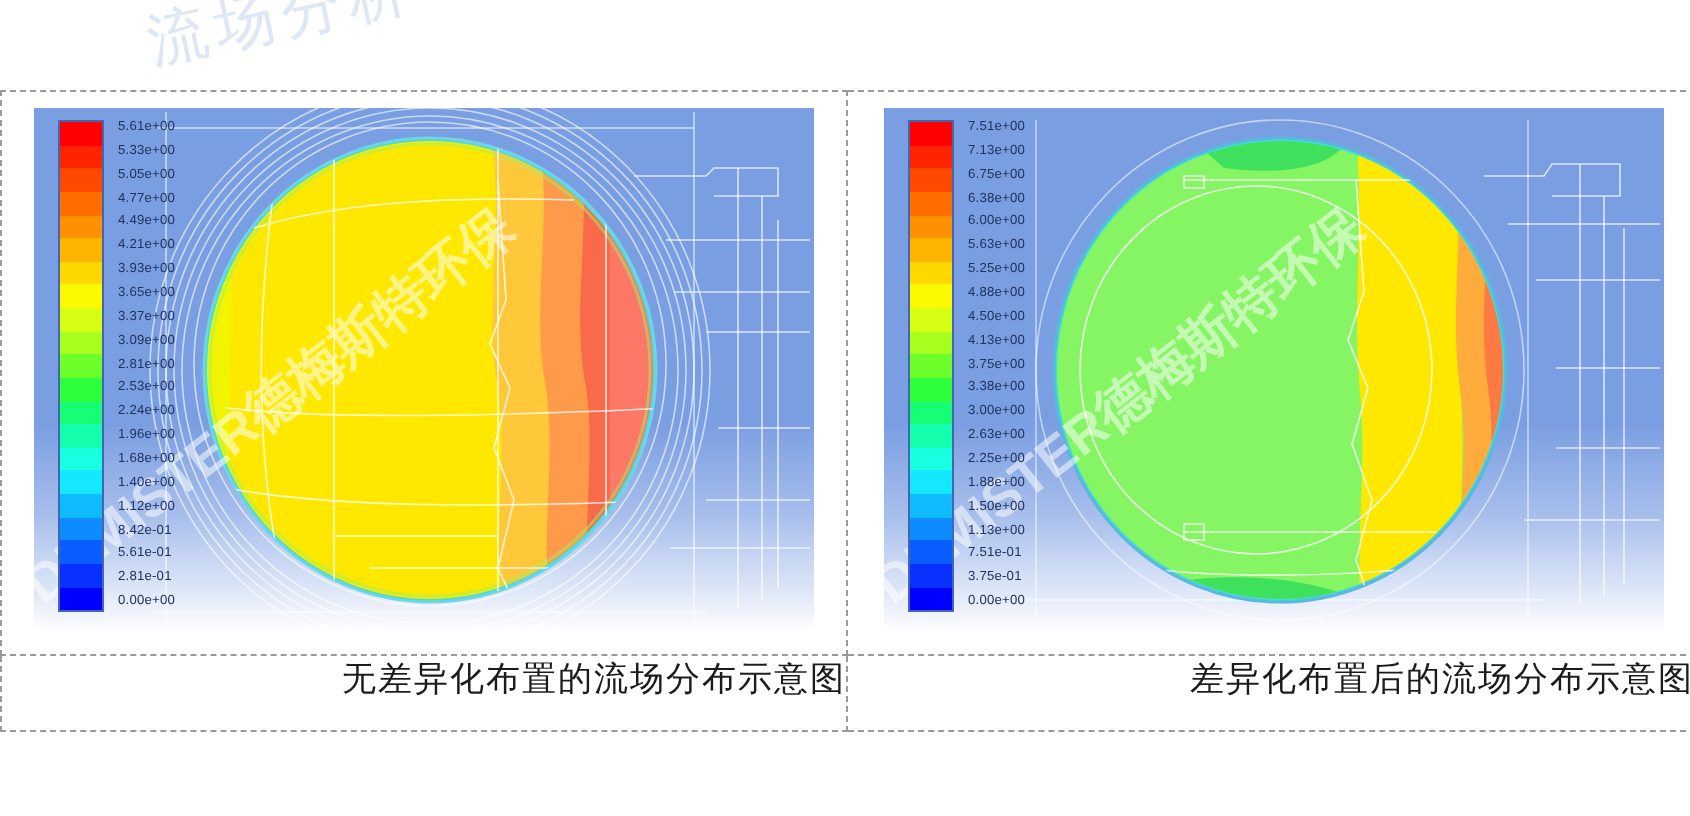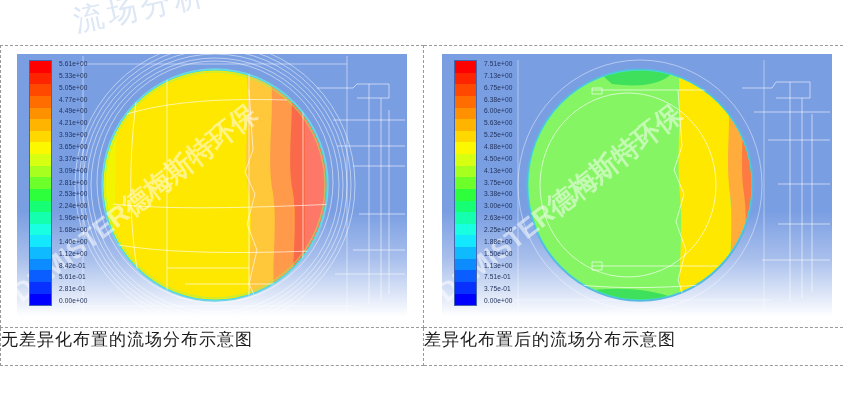--- a/index.html
+++ b/index.html
@@ -53,21 +53,21 @@
 
   .fig-cell-inner {
     position: relative;
     width: 100%;
     height: 281px;
     overflow: hidden;
   }
 
   .caption-cell {
     height: 37px;
-    text-align: left;
+    text-align: right;
     vertical-align: middle;
     font-family: "Liberation Serif", serif;
     font-size: 17px;
     color: #1c1c1c;
     letter-spacing: 1px;
   }
 
   
   .plot {
     position: absolute;

